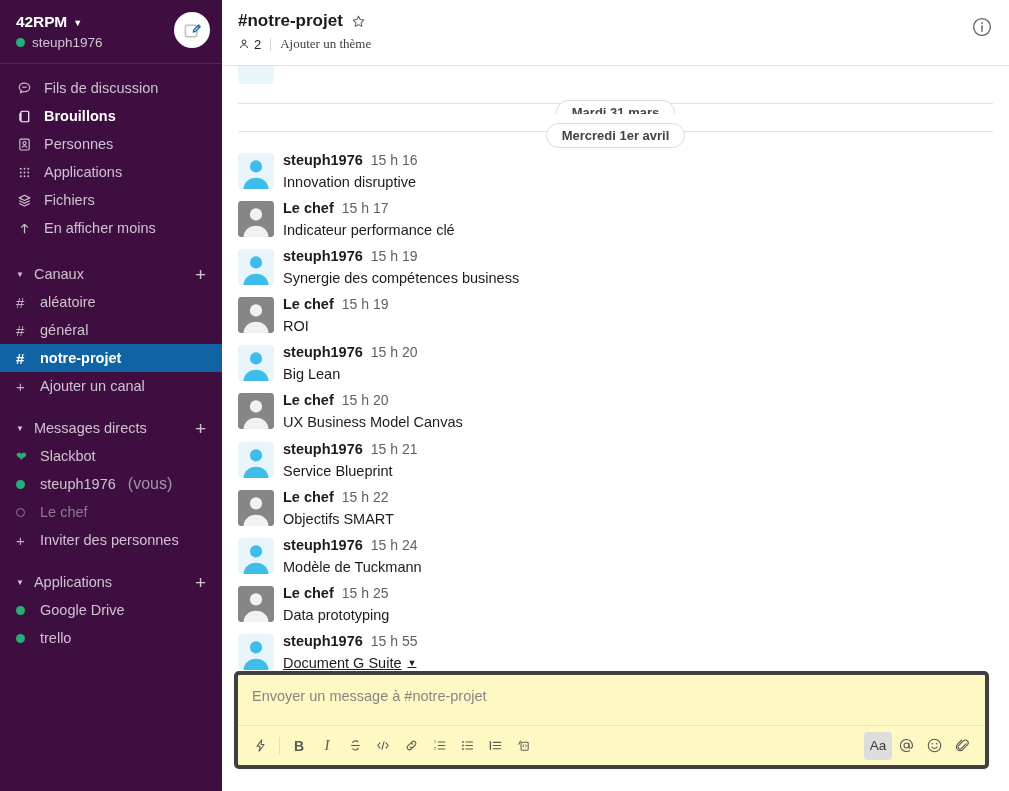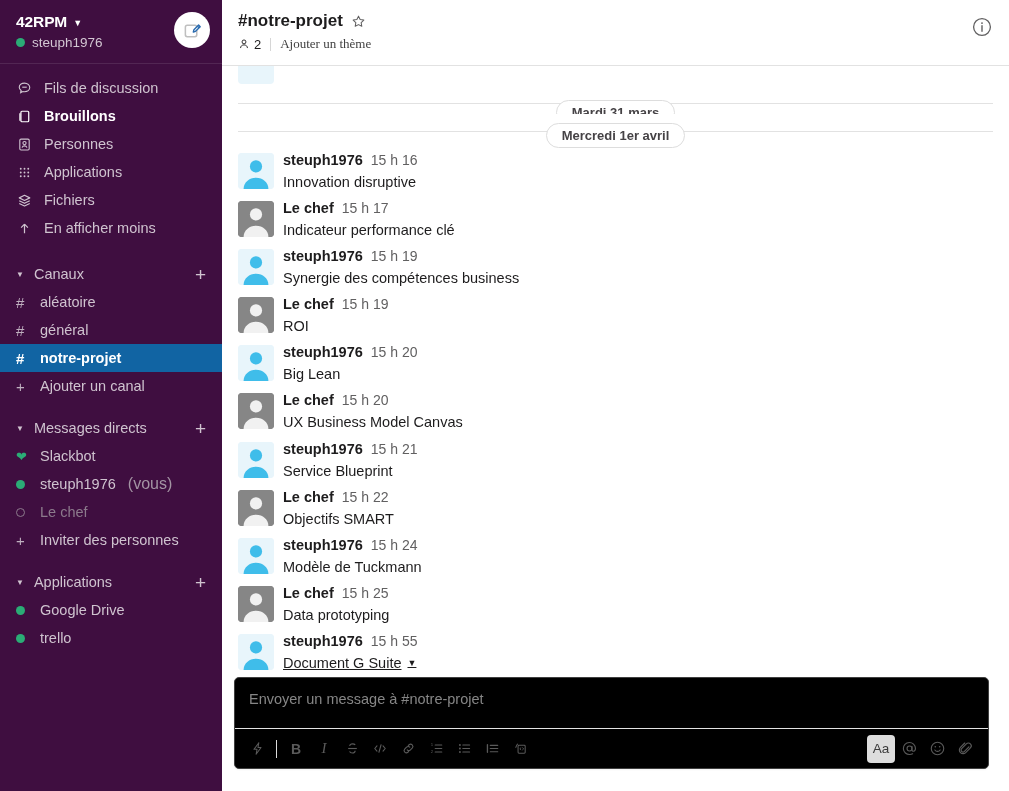--- a/index.html
+++ b/index.html
@@ -153,21 +153,21 @@
   .msg-meta { display: flex; align-items: baseline; gap: 8px; line-height: 1.1; }
   .msg-user { font-size: 14.5px; font-weight: bold; color: #1D1C1D; }
   .msg-time { font-size: 14px; color: #616061; }
   .msg-text { font-size: 14.5px; color: #1D1C1D; margin-top: 3px; line-height: 1.46; }
   .msg-text.linky { text-decoration: underline; display: inline-flex; align-items: center; gap: 6px; }
   .caret-sm { font-size: 9px; color: #1D1C1D; }
 
   
   .composer-wrap {
     position: absolute; left: 12px; right: 20px; bottom: 22px;
-    background: #000000; border: 1px solid #404040; border-radius: 5px;
+    background: #fef9c3; border: 4px solid #404040; border-radius: 5px;
     box-shadow: 0 1px 2px rgba(0,0,0,.05); z-index: 5;
   }
   .composer-input {
     padding: 13px 14px 14px 14px; font-size: 14.5px; color: #868686;
     min-height: 50px;
   }
   .composer-bar {
     border-top: 1px solid #E3E3E3; height: 40px;
     display: flex; align-items: center; justify-content: space-between;
     padding: 0 9px 0 8px;

